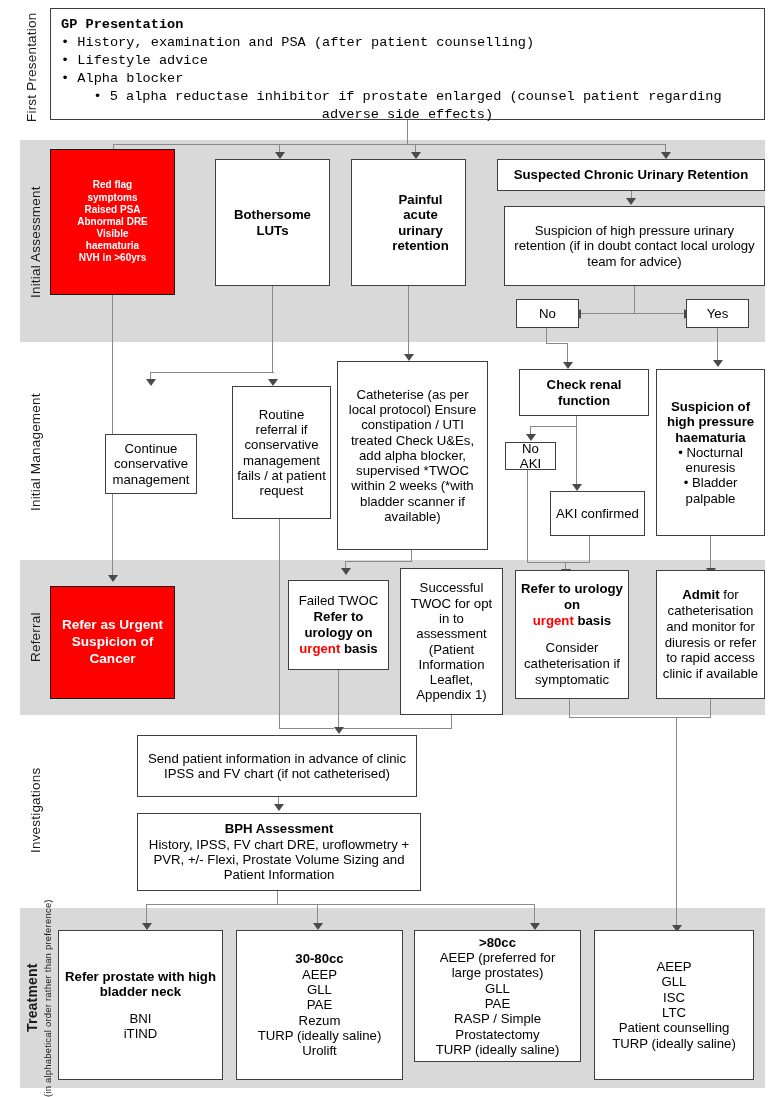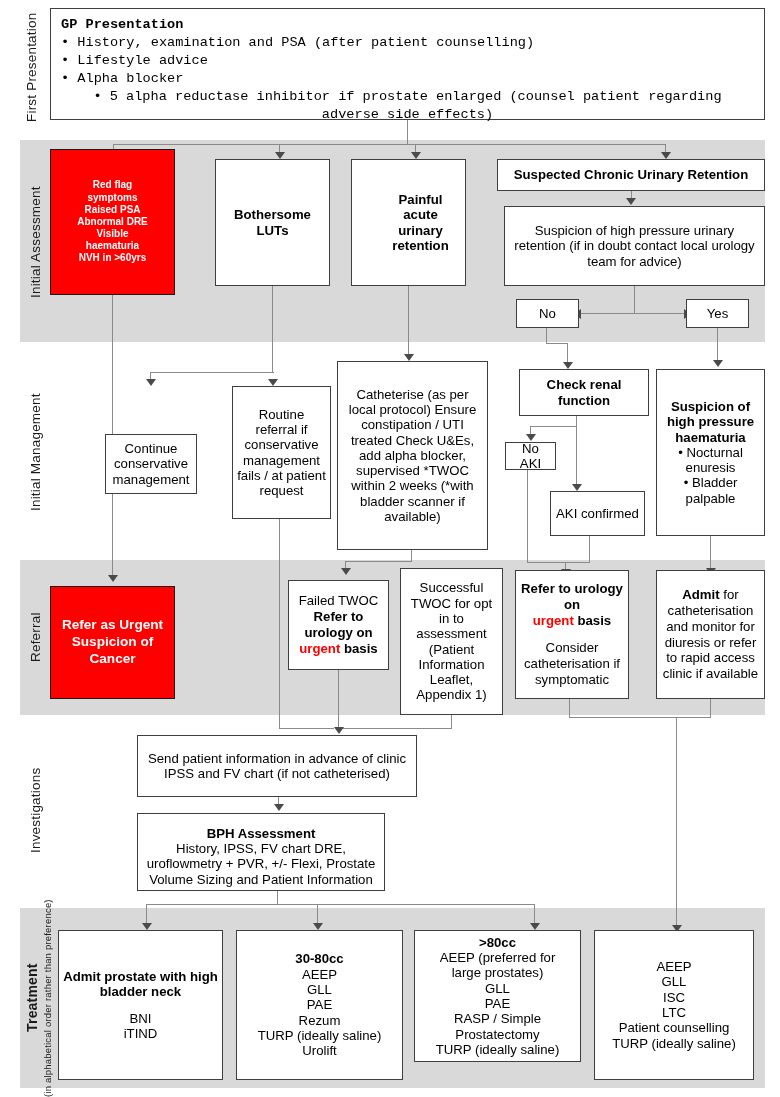--- a/index.html
+++ b/index.html
@@ -225,36 +225,36 @@
   <div class="ln lnv" style="left:676px;top:717px;height:210px;"></div>
   <div class="ar" style="left:672px;top:925px;"></div>
 
   <div class="box thin" style="left:137px;top:735px;width:280px;height:62px;">
     <span>Send patient information in advance of clinic IPSS and FV chart (if not catheterised)</span>
   </div>
 
   <div class="ln lnv" style="left:278px;top:797px;height:9px;"></div>
   <div class="ar" style="left:274px;top:804px;"></div>
 
-  <div class="box" style="left:137px;top:813px;width:248px;height:78px;justify-content:flex-end;">
+  <div class="box" style="left:137px;top:813px;width:284px;height:78px;">
     <span class="ttl">BPH Assessment</span>
     <span>History, IPSS, FV chart  DRE, uroflowmetry + PVR, +/- Flexi, Prostate Volume Sizing and Patient Information</span>
   </div>
 
   <div class="ln lnv" style="left:277px;top:891px;height:14px;"></div>
   <div class="ln lnh" style="left:146px;top:904px;width:389px;"></div>
   <div class="ln lnv" style="left:146px;top:904px;height:21px;"></div>
   <div class="ln lnv" style="left:317px;top:904px;height:21px;"></div>
   <div class="ln lnv" style="left:534px;top:904px;height:21px;"></div>
   <div class="ar" style="left:142px;top:923px;"></div>
   <div class="ar" style="left:313px;top:923px;"></div>
   <div class="ar" style="left:530px;top:923px;"></div>
 
   <div class="box" style="left:58px;top:930px;width:165px;height:150px;">
-    <span class="ttl">Admit prostate with high bladder neck</span>
+    <span class="ttl">Refer prostate with high bladder neck</span>
     <span class="gap"></span>
     <span>BNI</span>
     <span>iTIND</span>
   </div>
 
   <div class="box" style="left:236px;top:930px;width:167px;height:150px;">
     <span class="ttl">30-80cc</span>
     <span>AEEP</span>
     <span>GLL</span>
     <span>PAE</span>

